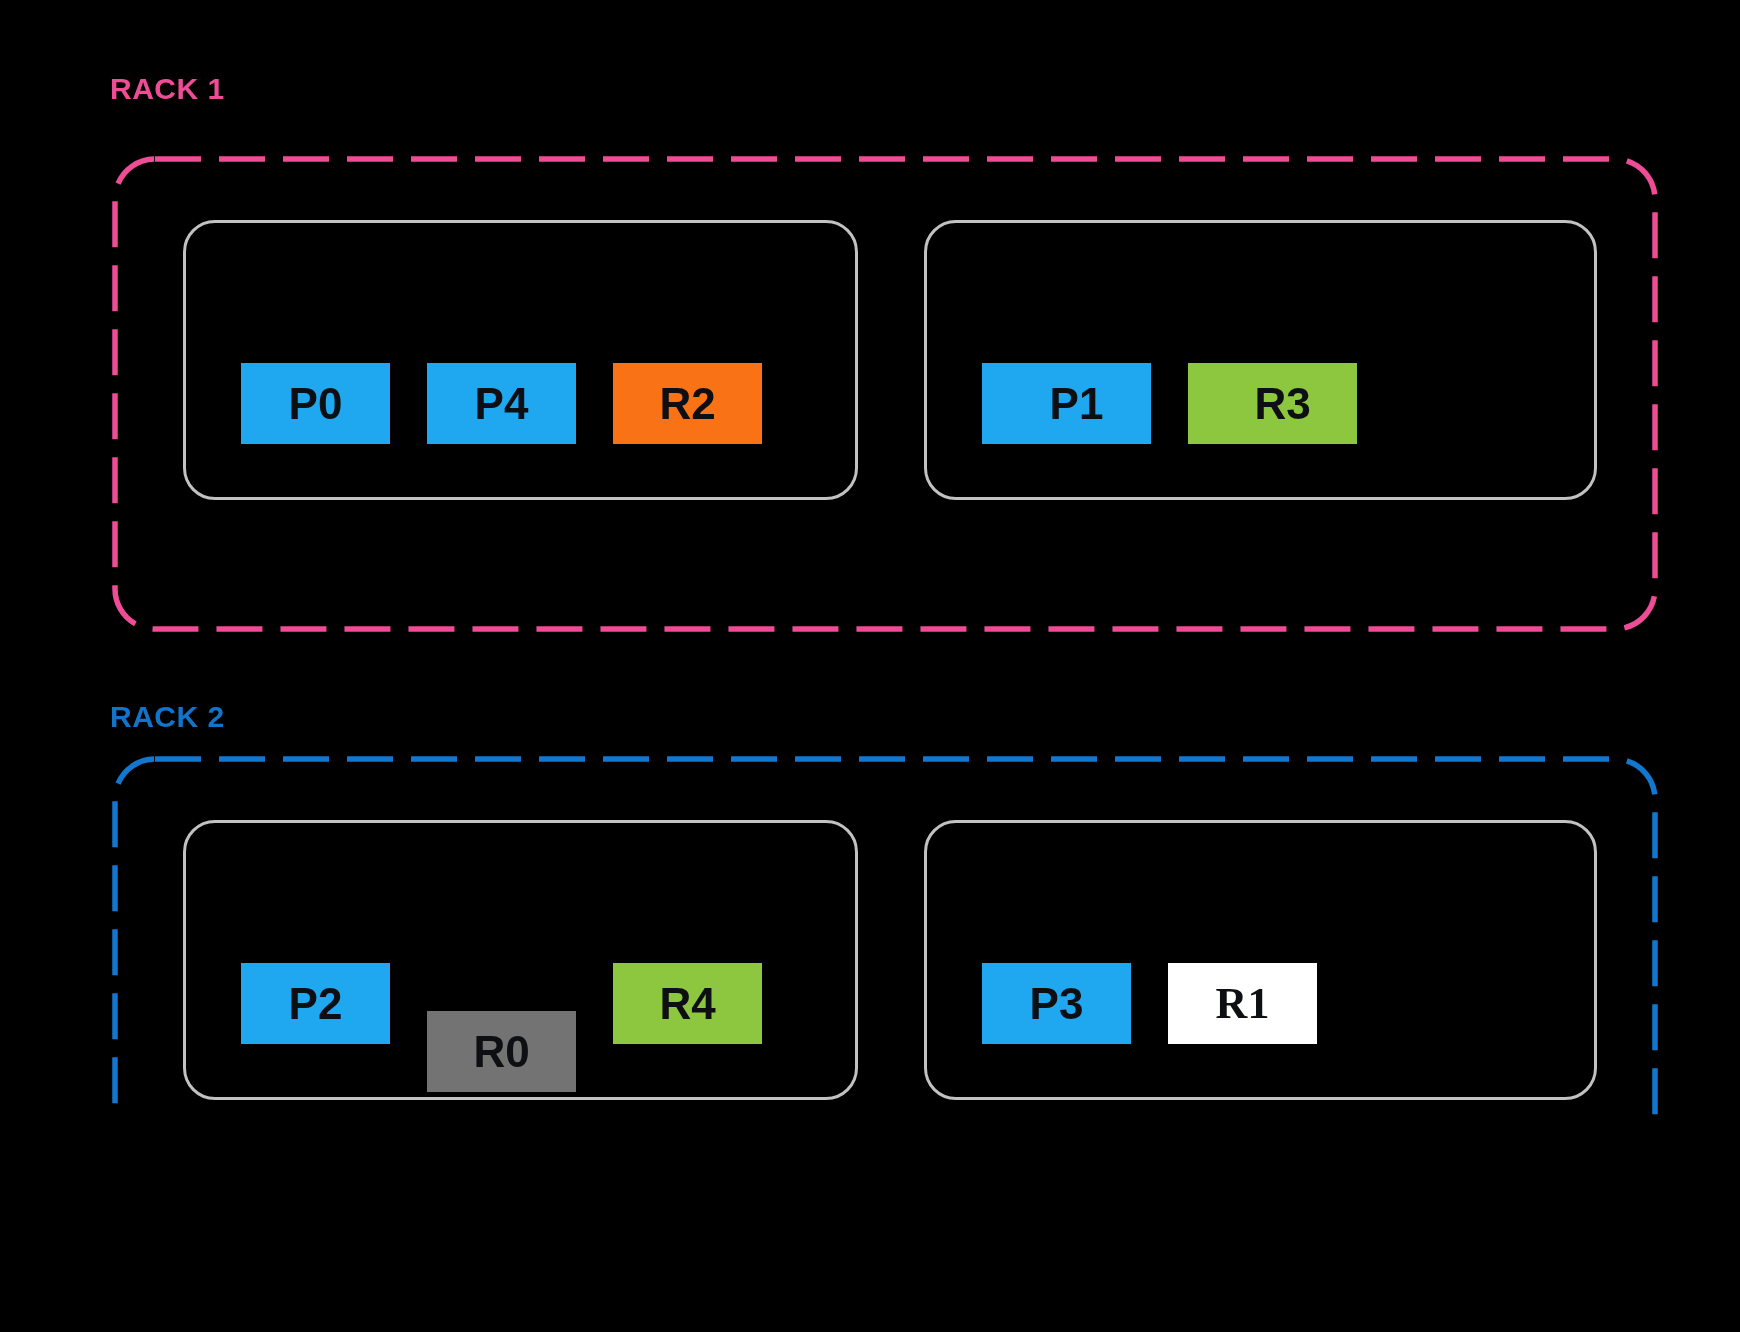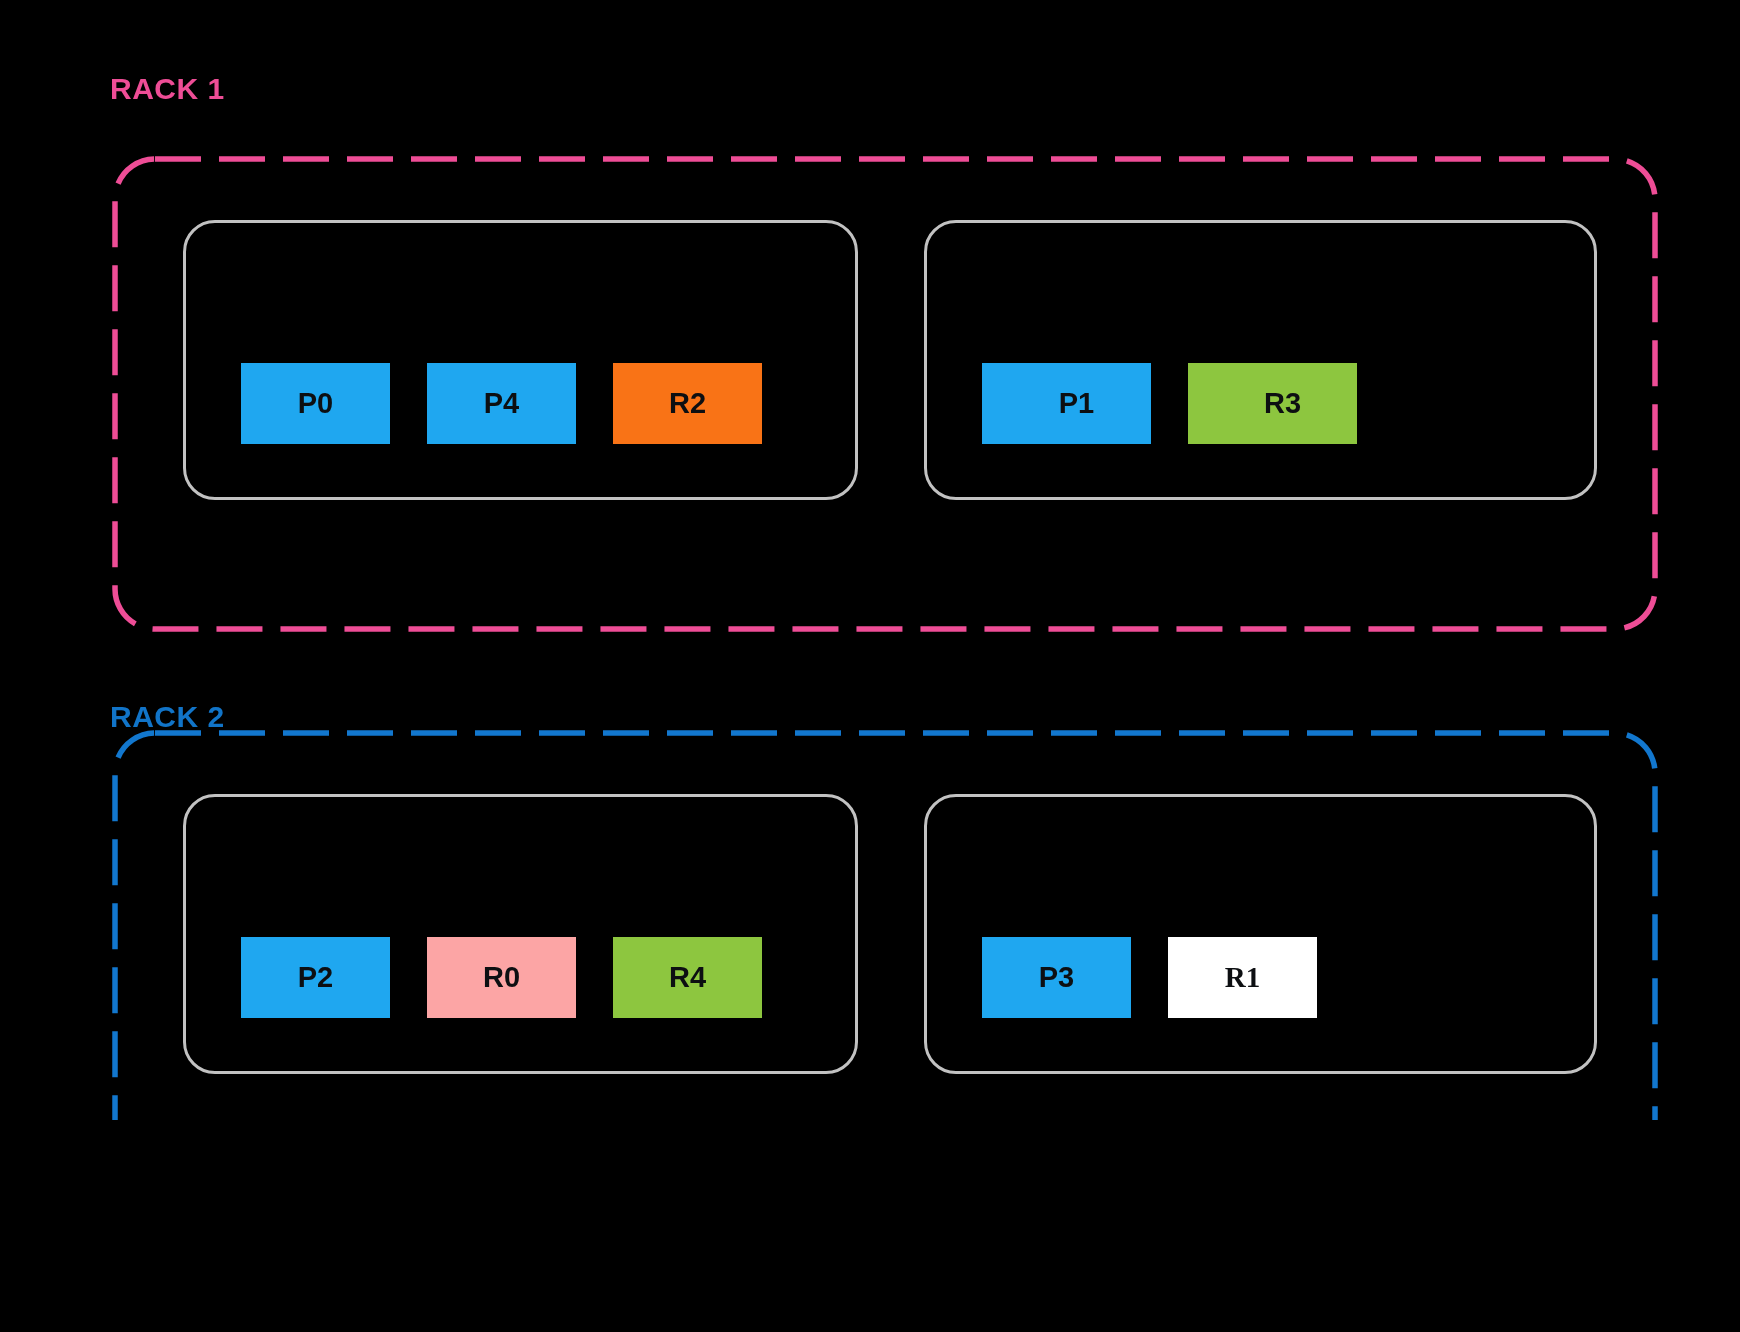--- a/index.html
+++ b/index.html
@@ -49,21 +49,21 @@
     top: 140px;
     display: flex;
     gap: 37px;
   }
   .slot {
     width: 149px;
     height: 81px;
     display: flex;
     align-items: center;
     justify-content: center;
-    font-size: 29px;
+    font-size: 44px;
     font-weight: 700;
     color: #0D0F12;
     flex: 0 0 auto;
   }
 </style>
 </head>
 <body>
 
 <div class="canvas" style="background: rgb(0, 0, 0);">
 
@@ -84,28 +84,28 @@
           <div class="slots">
             <div class="slot" style="background: rgb(31, 167, 240); color: rgb(13, 15, 18); padding-left: 20px;">P1</div>
             <div class="slot" style="background: rgb(141, 198, 63); color: rgb(13, 15, 18); padding-left: 20px;">R3</div>
           </div>
         </div>
       </div>
     </div>
 
     <div class="rack">
       <div class="rack-label" style="color: rgb(17, 116, 200); top: 700px;">RACK 2</div>
-      <div class="rack-frame" style="top: 730px;">
+      <div class="rack-frame" style="top: 756px;">
         <svg class="dash-border" xmlns="http://www.w3.org/2000/svg">
           <rect x="3" y="3" rx="40" ry="40" width="1540" height="470" fill="none" stroke-width="5.5" stroke-dasharray="46 18" stroke="#1277CE"></rect>
         </svg>
         <div class="host host-a" style="border-color: rgb(194, 194, 194);">
           <div class="slots">
             <div class="slot" style="background: rgb(31, 167, 240); color: rgb(13, 15, 18);">P2</div>
-            <div class="slot" style="background: #fca5a5; color: rgb(13, 15, 18);">R0</div>
+            <div class="slot" style="background: #737373; color: rgb(13, 15, 18); margin-top: 48px;">R0</div>
             <div class="slot" style="background: rgb(141, 198, 63); color: rgb(13, 15, 18);">R4</div>
           </div>
         </div>
         <div class="host host-b" style="border-color: rgb(194, 194, 194);">
           <div class="slots">
             <div class="slot" style="background: rgb(31, 167, 240); color: rgb(13, 15, 18);">P3</div>
             <div class="slot" style="background: #ffffff; color: rgb(13, 15, 18); font-family: Liberation Serif, serif;">R1</div>
           </div>
         </div>
       </div>

